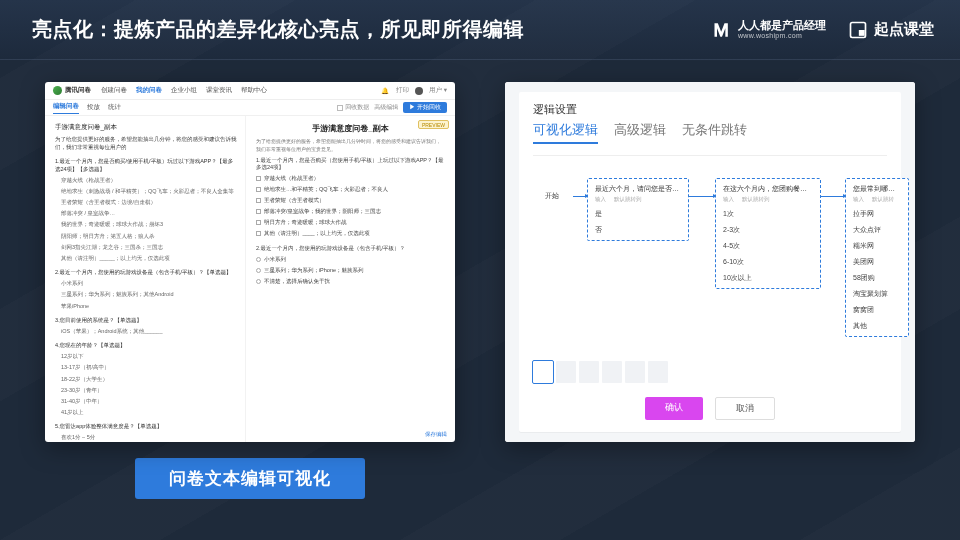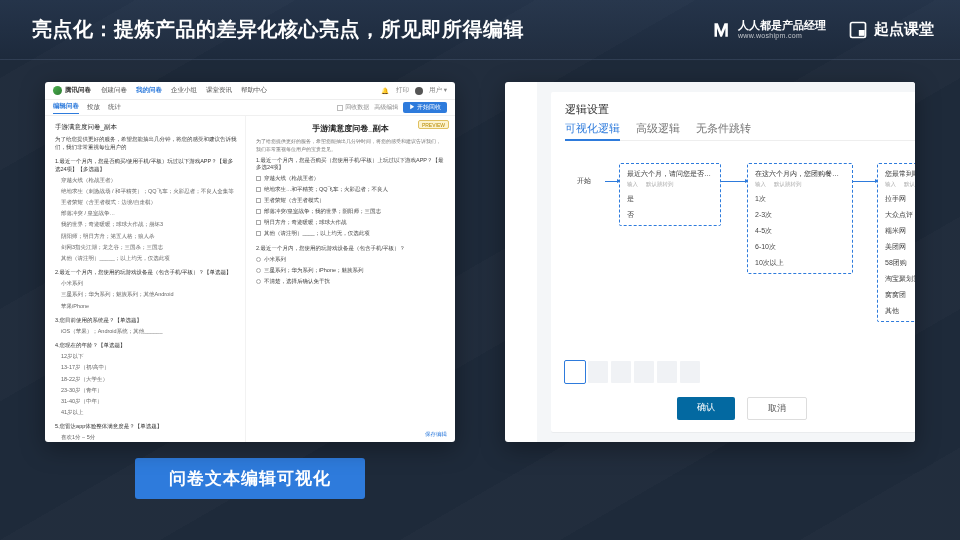--- a/index.html
+++ b/index.html
@@ -96,29 +96,29 @@
   }
   .sv-right .desc { color: #777; font-size: 5px; line-height: 1.5; }
   .opt { display: flex; align-items: center; gap: 3px; }
   .opt .cb { width: 5px; height: 5px; border: 0.7px solid #aaa; flex: none; }
   .opt .rb { width: 5px; height: 5px; border: 0.7px solid #aaa; border-radius: 50%; flex: none; }
   .sv-right .save-link { position:absolute; bottom:4px; right:8px; color:#2e7bdc; font-size:5.5px;}
 
   
   .lg-wrap {
     width: 100%; height: 100%; background: #f4f6f8; padding: 10px 14px;
-    display: flex; flex-direction: column; margin-left: 32px;
+    display: flex; flex-direction: column;
   }
   .lg-panel {
     background: #fff; flex: 1; border-radius: 2px; padding: 10px 14px 12px;
     display: flex; flex-direction: column; position: relative;
     box-shadow: 0 1px 0 rgba(0,0,0,0.04);
   }
   .lg-title { font-size: 11px; color: #333; margin-bottom: 4px; }
-  .lg-tabs { display: flex; gap: 16px; font-size: 11px; color: #777; border-bottom: 1px solid #eee; padding-bottom: 4px; }
+  .lg-tabs { display: flex; gap: 16px; font-size: 13px; color: #777; border-bottom: 1px solid #eee; padding-bottom: 16px; }
   .lg-tabs span.active { color: #2e7bdc; position: relative; }
   .lg-tabs span.active::after { content:""; position:absolute; left:0; right:0; bottom:-5px; height:2px; background:#2e7bdc; }
 
   .lg-flow {
     position: relative; flex: 1; margin-top: 14px;
   }
   .node, .start {
     position: absolute; font-size: 7px; color: #333;
   }
   .start {
@@ -142,21 +142,21 @@
   .thumbs {
     display: flex; gap: 3px; margin-top: 8px;
   }
   .thumbs .t { width: 20px; height: 22px; background: #f0f2f5; border-radius: 1px; }
   .thumbs .t.active { outline: 1.5px solid #2e7bdc; background: #fff; }
 
   .lg-actions {
     display: flex; gap: 12px; justify-content: center; margin-top: 14px;
   }
   .lg-btn { font-size: 9px; padding: 4px 20px; border-radius: 2px; }
-  .lg-btn.primary { background: #0369a1; color: #fff; }
+  .lg-btn.primary { background: #d946ef; color: #fff; }
   .lg-btn.ghost { background: #fff; color: #555; border: 1px solid #ddd; }
 
   .conn-arrow {
     position:absolute; width:0; height:0;
     border-top:2.5px solid transparent; border-bottom:2.5px solid transparent;
     border-left:4px solid #2e7bdc;
   }
 </style>
 </head>
 <body>

